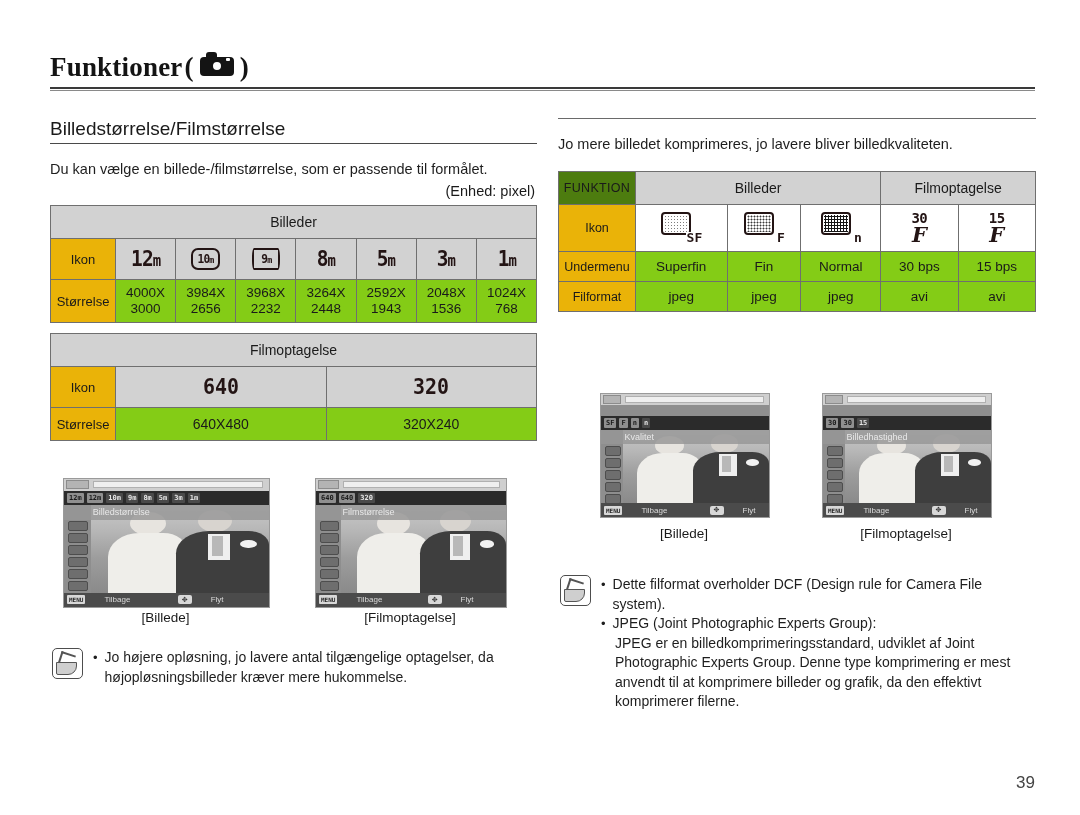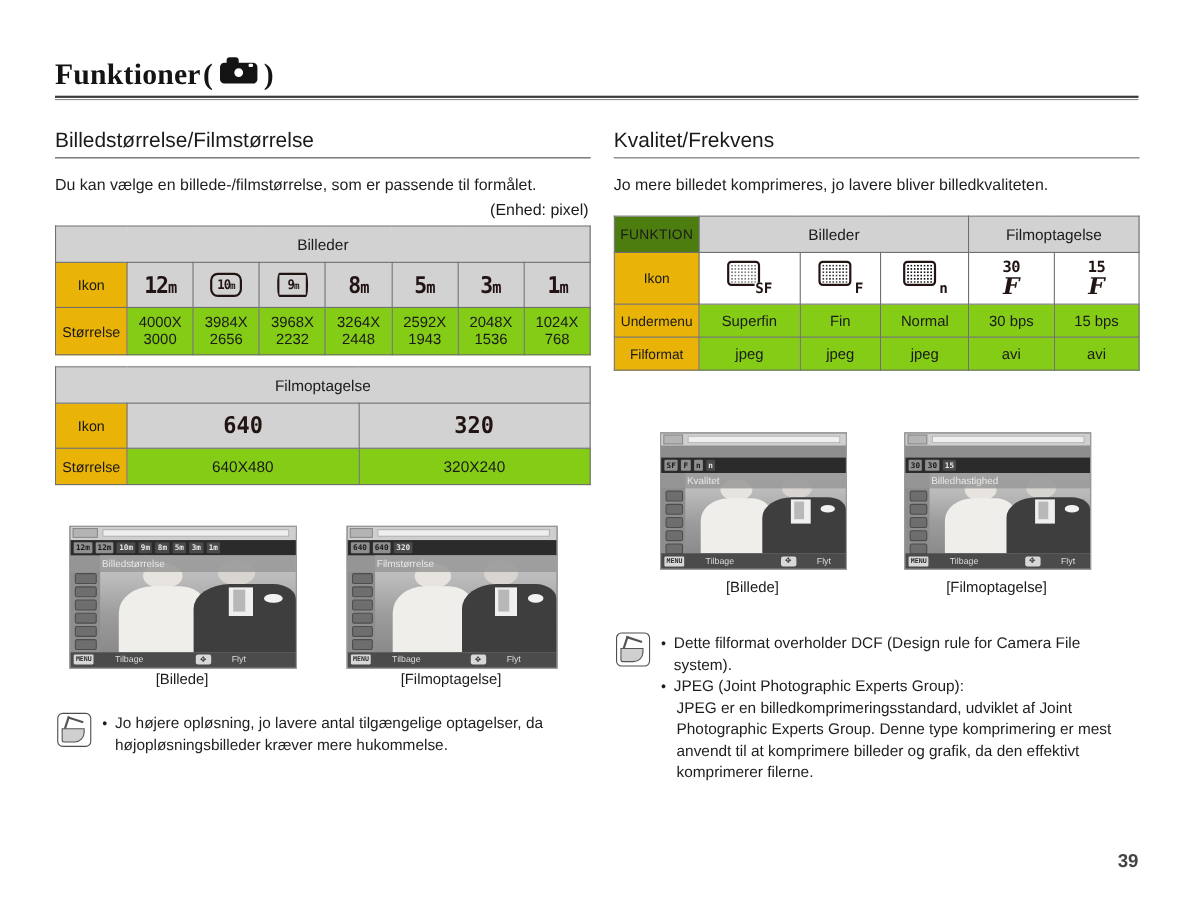--- a/index.html
+++ b/index.html
@@ -129,21 +129,21 @@
             position:relative;background:#fff;overflow:hidden;}
   .note-ico:before{content:"";position:absolute;left:6px;top:4px;width:13px;height:13px;
                    border-left:2px solid #555;border-top:2px solid #555;transform:rotate(18deg);}
   .note-ico:after{content:"";position:absolute;left:3px;bottom:3px;width:19px;height:11px;
                   background:#cfcfcf;border:1.5px solid #555;border-radius:0 0 9px 2px;}
   .note-body{font-size:14px;line-height:19.5px;color:#1e1e1e;}
   .note-li{display:flex;gap:7px;}
   .note-bul{font-size:13px;line-height:19.5px;}
   .note-sub{padding-left:14px;}
 
-  .pageno{position:absolute;right:45px;bottom:22px;font-size:17px;font-weight:bold;color:#444;text-align:right;}
+  .pageno{position:absolute;right:45px;bottom:22px;font-size:17px;font-weight:normal;color:#444;text-align:right;}
 </style>
 </head>
 <body>
 
 <div class="page">
 
   <div class="hdr">
     <div class="hdr-title">
       <span>Funktioner</span>
       <span>(</span>
@@ -332,21 +332,20 @@
     <div class="note-ico"></div>
     <div class="note-body">
       <div class="note-li">
         <span class="note-bul">•</span>
         <span>Jo højere opløsning, jo lavere antal tilgængelige optagelser, da højopløsningsbilleder kræver mere hukommelse.</span>
       </div>
     </div>
   </div>
 
   <div class="col-right">
-    <div class="sec-title">Kvalitet/Frekvens</div>
     <div class="sec-rule thin"></div>
     <div class="intro">Jo mere billedet komprimeres, jo lavere bliver billedkvaliteten.</div>
 
     <table class="tbl-qual" style="margin-top:17px;">
       <tbody>
           <tr>
         <td class="fnlbl">FUNKTION</td>
         <td class="hdrcell" colspan="3">Billeder</td>
         <td class="hdrcell" colspan="2">Filmoptagelse</td>
       </tr>

